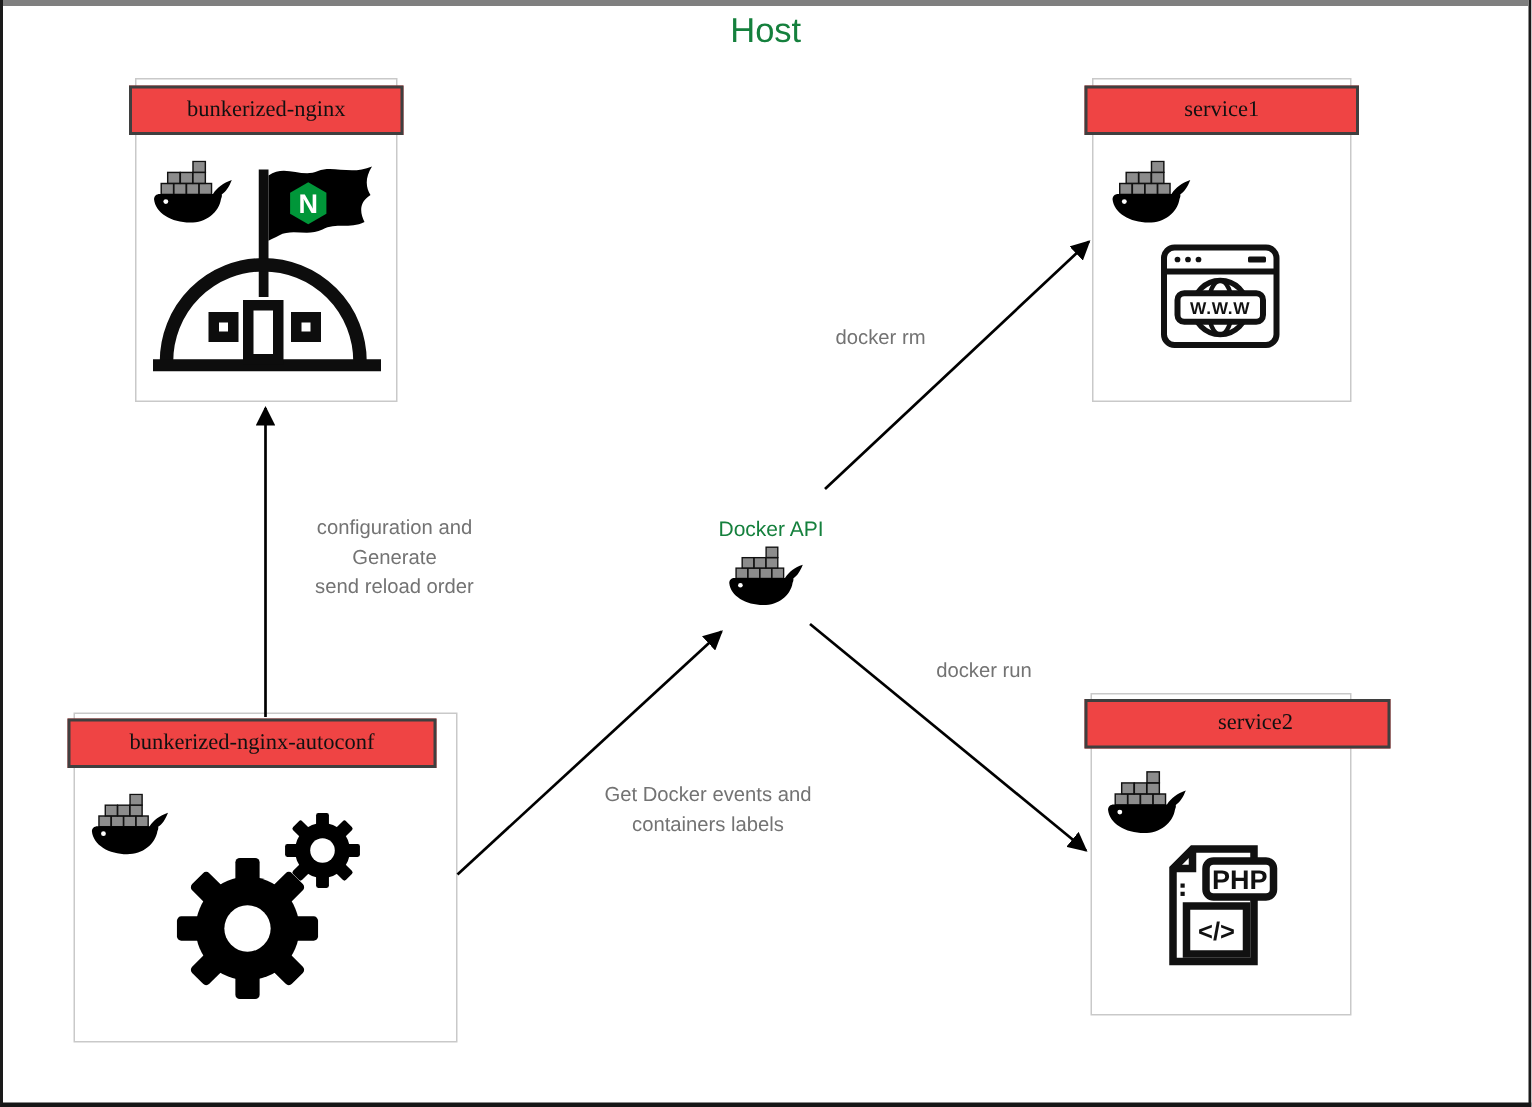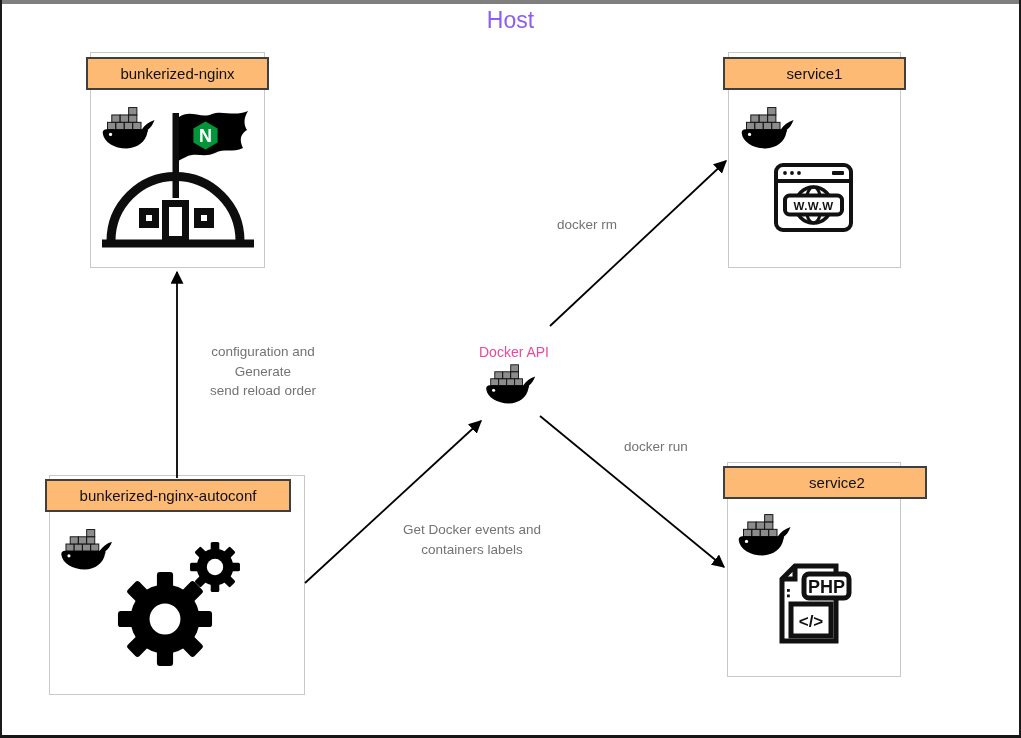--- a/index.html
+++ b/index.html
@@ -3,28 +3,28 @@
 <meta charset="utf-8">
 <style>
   html,body{margin:0;padding:0;background:#fff;}
   #canvas{
     position:relative;width:1021px;height:738px;background:#fff;
     font-family:"Liberation Sans",sans-serif;color:#000;overflow:hidden;
     border-left:2px solid #1a1a1a;border-right:2px solid #1a1a1a;border-bottom:3px solid #161616;
     box-sizing:border-box;
   }
   .topbar{position:absolute;left:0;top:0;width:100%;height:4px;background:#7f7f7f;}
-  .host-title{position:absolute;left:0;right:0;top:7px;text-align:center;font-size:23px;color:#8b5cf6;}
+  .host-title{position:absolute;left:0;right:0;top:7px;text-align:center;font-size:23px;color:#15803d;}
   .box-body{position:absolute;border:1.5px solid #c9c9c9;background:#fff;box-sizing:border-box;}
   .box-title{
-    position:absolute;border:2px solid #3f3f3f;background:#fdba74;box-sizing:border-box;
-    display:flex;align-items:center;justify-content:center;font-size:15px;color:#111;
+    position:absolute;border:2px solid #3f3f3f;background:#ef4444;box-sizing:border-box;
+    display:flex;align-items:center;justify-content:center;font-size:15px;color:#111;font-family:Liberation Serif, serif;
   }
   .edge-label{position:absolute;font-size:13.5px;color:#737373;text-align:center;line-height:19.5px;}
-  .api-label{position:absolute;font-size:14px;color:#ec4899;text-align:center;}
+  .api-label{position:absolute;font-size:14px;color:#15803d;text-align:center;}
   .icon{position:absolute;}
   svg text{font-family:"Liberation Sans",sans-serif;}
   #arrows{position:absolute;left:0;top:0;pointer-events:none;}
 </style>
 </head>
 <body>
 
 <div id="canvas">
 
   <svg width="0" height="0" style="position:absolute" aria-hidden="true">

